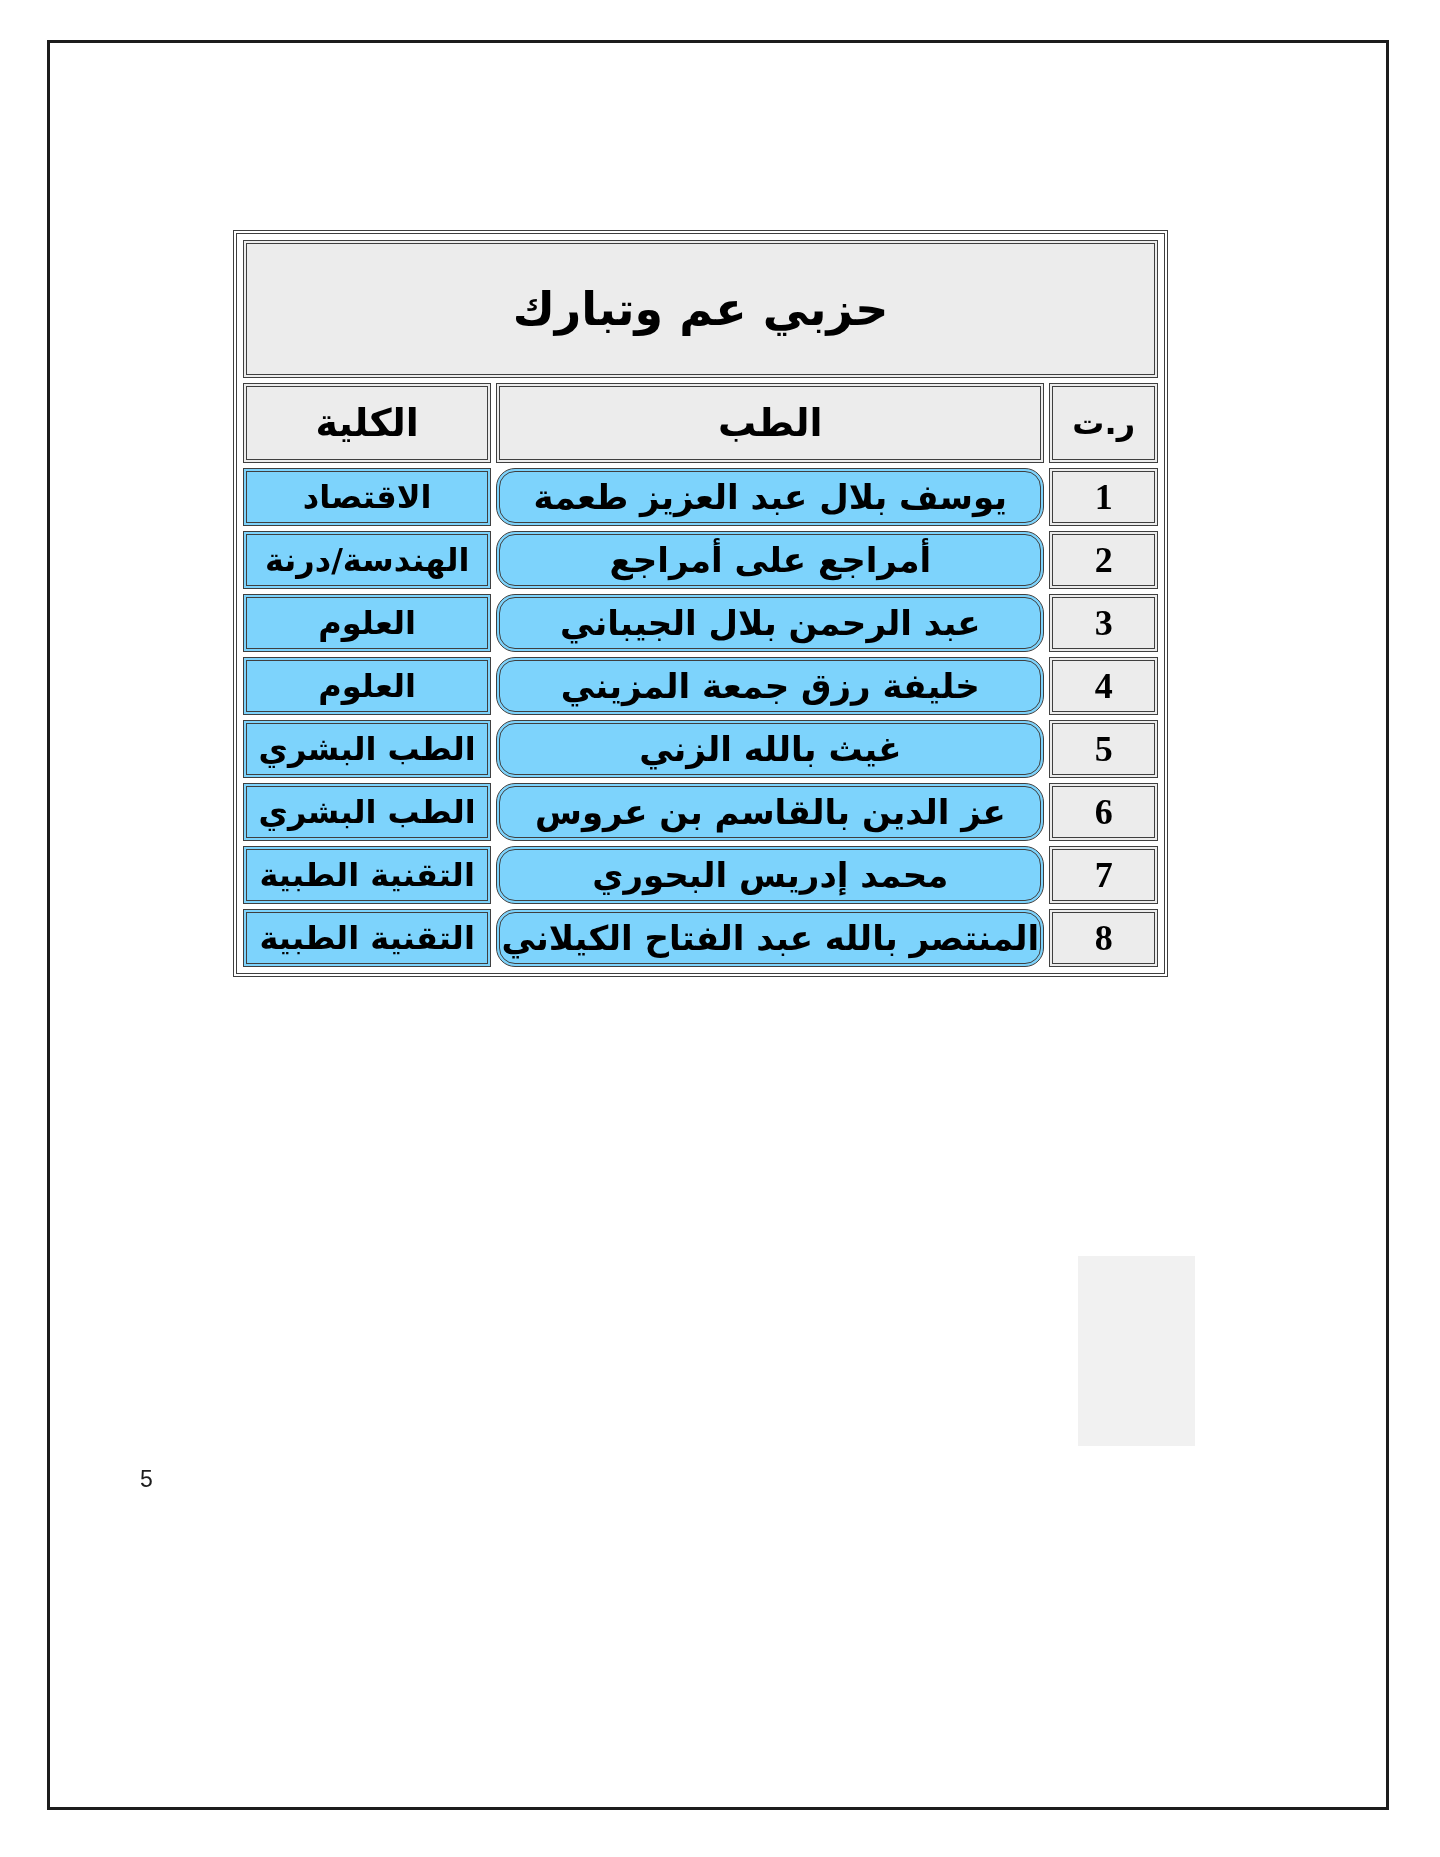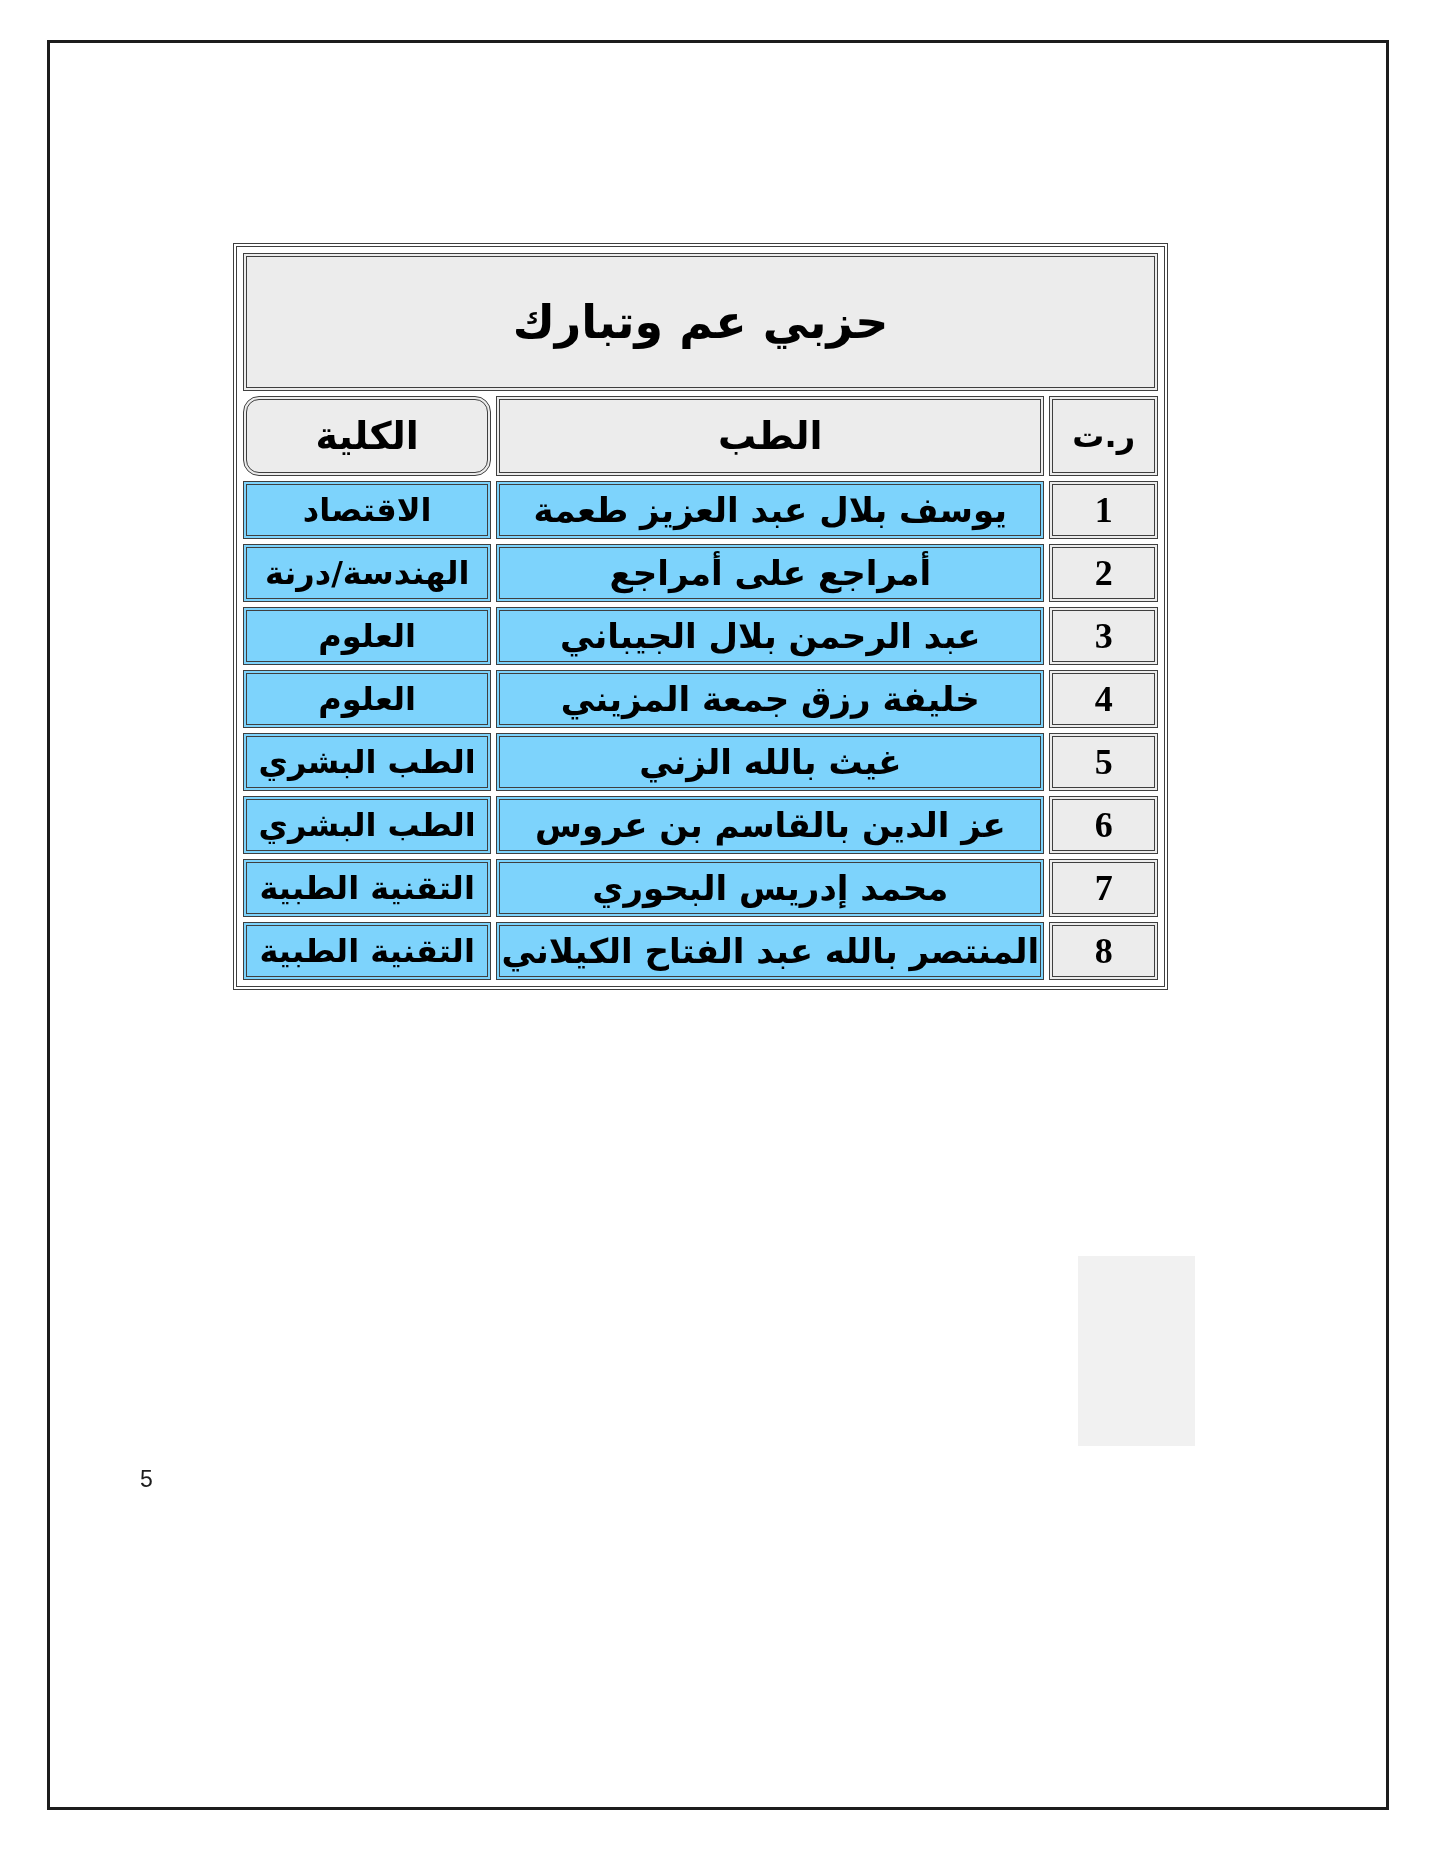--- a/index.html
+++ b/index.html
@@ -12,21 +12,21 @@
   }
   .frame{
     position:absolute;
     left:47px;top:40px;
     width:1342px;height:1770px;
     border:3px solid #1c1c1c;
     box-sizing:border-box;
   }
   .doc-table-wrap{
     position:absolute;
-    left:233px;top:243px;
+    left:233px;top:230px;
     width:935px;
     border:4px double #3f3f3f;
     background:#fff;
     padding:1px;
     box-sizing:border-box;
     direction:rtl;
   }
   table.doc-table{
     width:100%;
     border-collapse:separate;
@@ -53,30 +53,31 @@
     height:80px;
     font-size:38px;
     font-weight:bold;
   }
   .head-serial{
     font-size:32px;
     font-weight:bold;
   }
   .col-serial{width:105px;}
   .col-name{width:530px;}
-  .col-college{width:240px;border-radius:16px;}
+  .col-college{width:240px;}
   .serial-cell{
     height:58px;
     font-family:"Liberation Serif","DejaVu Serif",serif;
     font-size:36px;
     font-weight:bold;
   }
   .name-cell{
     font-size:34px;
     font-weight:bold;
+    border-radius:19px;
   }
   .college-cell{
     font-size:32px;
     font-weight:bold;
   }
   .page-number{
     position:absolute;
     left:140px;top:1466px;
     font-size:23px;
     color:#1c1c1c;

